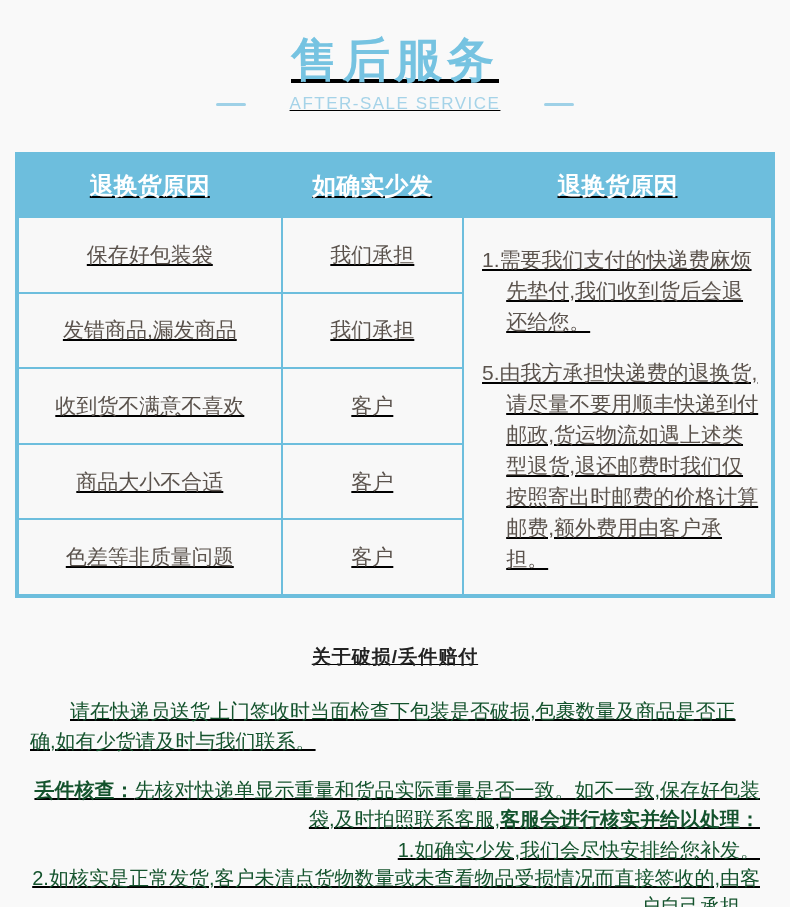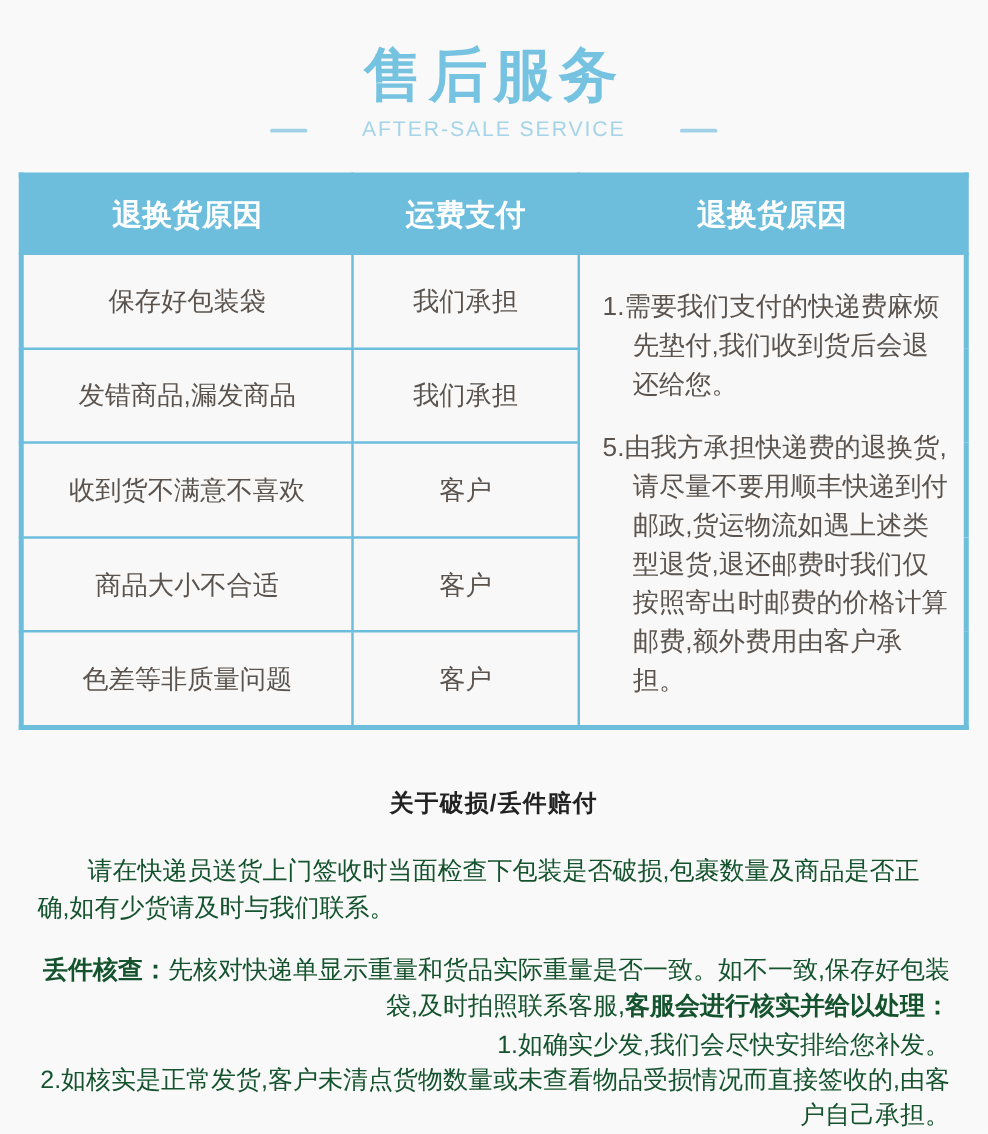--- a/index.html
+++ b/index.html
@@ -7,20 +7,21 @@
     padding: 0;
     background: #f9f9f9;
     font-family: "Liberation Sans", "DejaVu Sans", sans-serif;
   }
   .page {
     width: 790px;
     height: 907px;
     margin: 0 auto;
     background: #f9f9f9;
     overflow: hidden;
+    text-decoration: underline;
   }
   
   .hero { text-align: center; }
   .hero-title {
     margin: 30px 0 0 0;
     font-size: 47px;
     line-height: 60px;
     font-weight: bold;
     letter-spacing: 5px;
     color: #76c3e1;
@@ -39,21 +40,21 @@
   }
   .dash {
     width: 30px;
     height: 3px;
     background: #9fd1e7;
     border-radius: 2px;
   }
   
   table.policy {
     width: 760px;
-    margin: 24px auto 0 auto;
+    margin: 38px auto 0 auto;
     border-collapse: collapse;
     border: 4px solid #6dbedd;
     background: #f8f8f8;
     table-layout: fixed;
   }
   table.policy col.c1 { width: 35%; }
   table.policy col.c2 { width: 24%; }
   table.policy col.c3 { width: 41%; }
   table.policy th {
     background: #6dbedd;
@@ -119,21 +120,21 @@
 
   <table class="policy">
     <colgroup>
         <col class="c1">
         <col class="c2">
         <col class="c3">
       </colgroup>
     <thead>
       <tr>
         <th>退换货原因</th>
-        <th>运费支付</th>
+        <th>如确实少发</th>
         <th>退换货原因</th>
       </tr>
     </thead>
     <tbody>
       <tr>
         <td>保存好包装袋</td>
         <td>我们承担</td>
         <td class="notes-cell" rowspan="5">
           <p class="note">1.需要我们支付的快递费麻烦先垫付,我们收到货后会退还给您。</p>
           <p class="note">5.由我方承担快递费的退换货,请尽量不要用顺丰快递到付邮政,货运物流如遇上述类型退货,退还邮费时我们仅按照寄出时邮费的价格计算邮费,额外费用由客户承担。</p>

